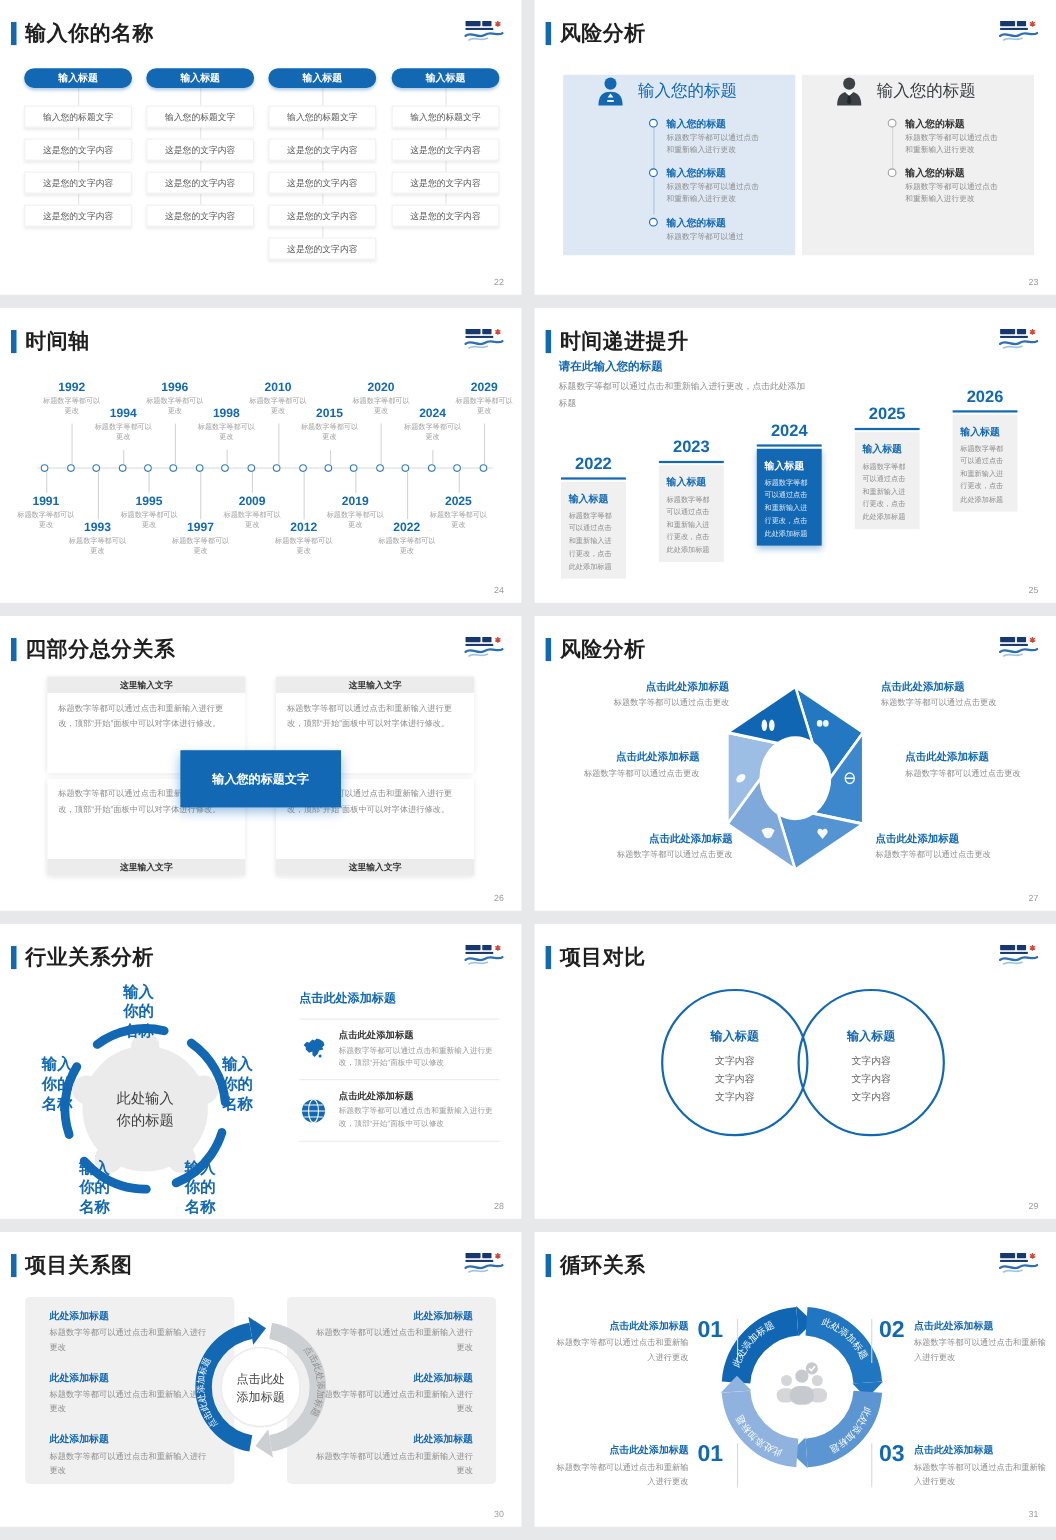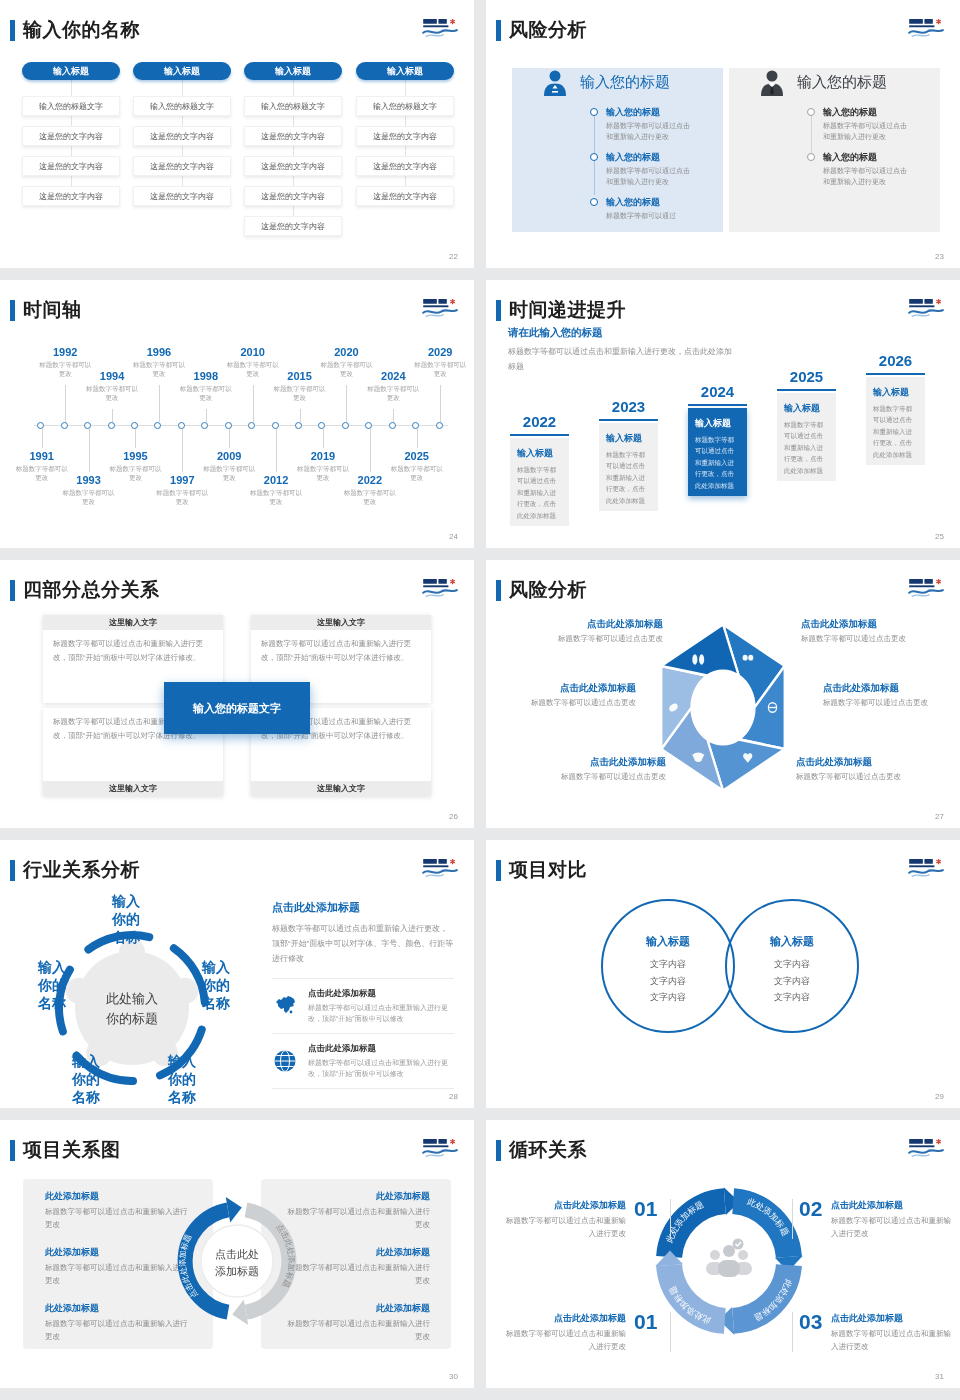--- a/index.html
+++ b/index.html
@@ -640,21 +640,20 @@
   </svg>
   <div class="gear-title">此处输入你的标题</div>
   <div class="gear-node gn1">输入你的名称</div>
   <div class="gear-node gn2">输入你的名称</div>
   <div class="gear-node gn3">输入你的名称</div>
   <div class="gear-node gn4">输入你的名称</div>
   <div class="gear-node gn5">输入你的名称</div>
 
   <div class="ind-right">
     <div class="ind-h">点击此处添加标题</div>
-    <div class="ind-b">标题数字等都可以通过点击和重新输入进行更改，顶部“开始”面板中可以对字体、字号、颜色、行距等进行修改</div>
     <div class="ind-items">
       <div class="ind-item">
         <svg class="ind-item-icon" viewBox="0 0 26 26">
           <path d="M4 9 L7 6 L9 7 L12 4 L14 5 L16 3 L19 4 L22 6 L23 9 L21 11 L22 13 L18 14 L17 17 L14 20 L12 18 L12 15 L9 16 L6 13 L6 11 Z" fill="#1268b3"></path>
           <circle cx="19" cy="19" r="1.4" fill="#1268b3"></circle>
         </svg>
         <div>
           <div class="ind-item-t">点击此处添加标题</div>
           <div class="ind-item-d">标题数字等都可以通过点击和重新输入进行更改，顶部“开始”面板中可以修改</div>
         </div>

